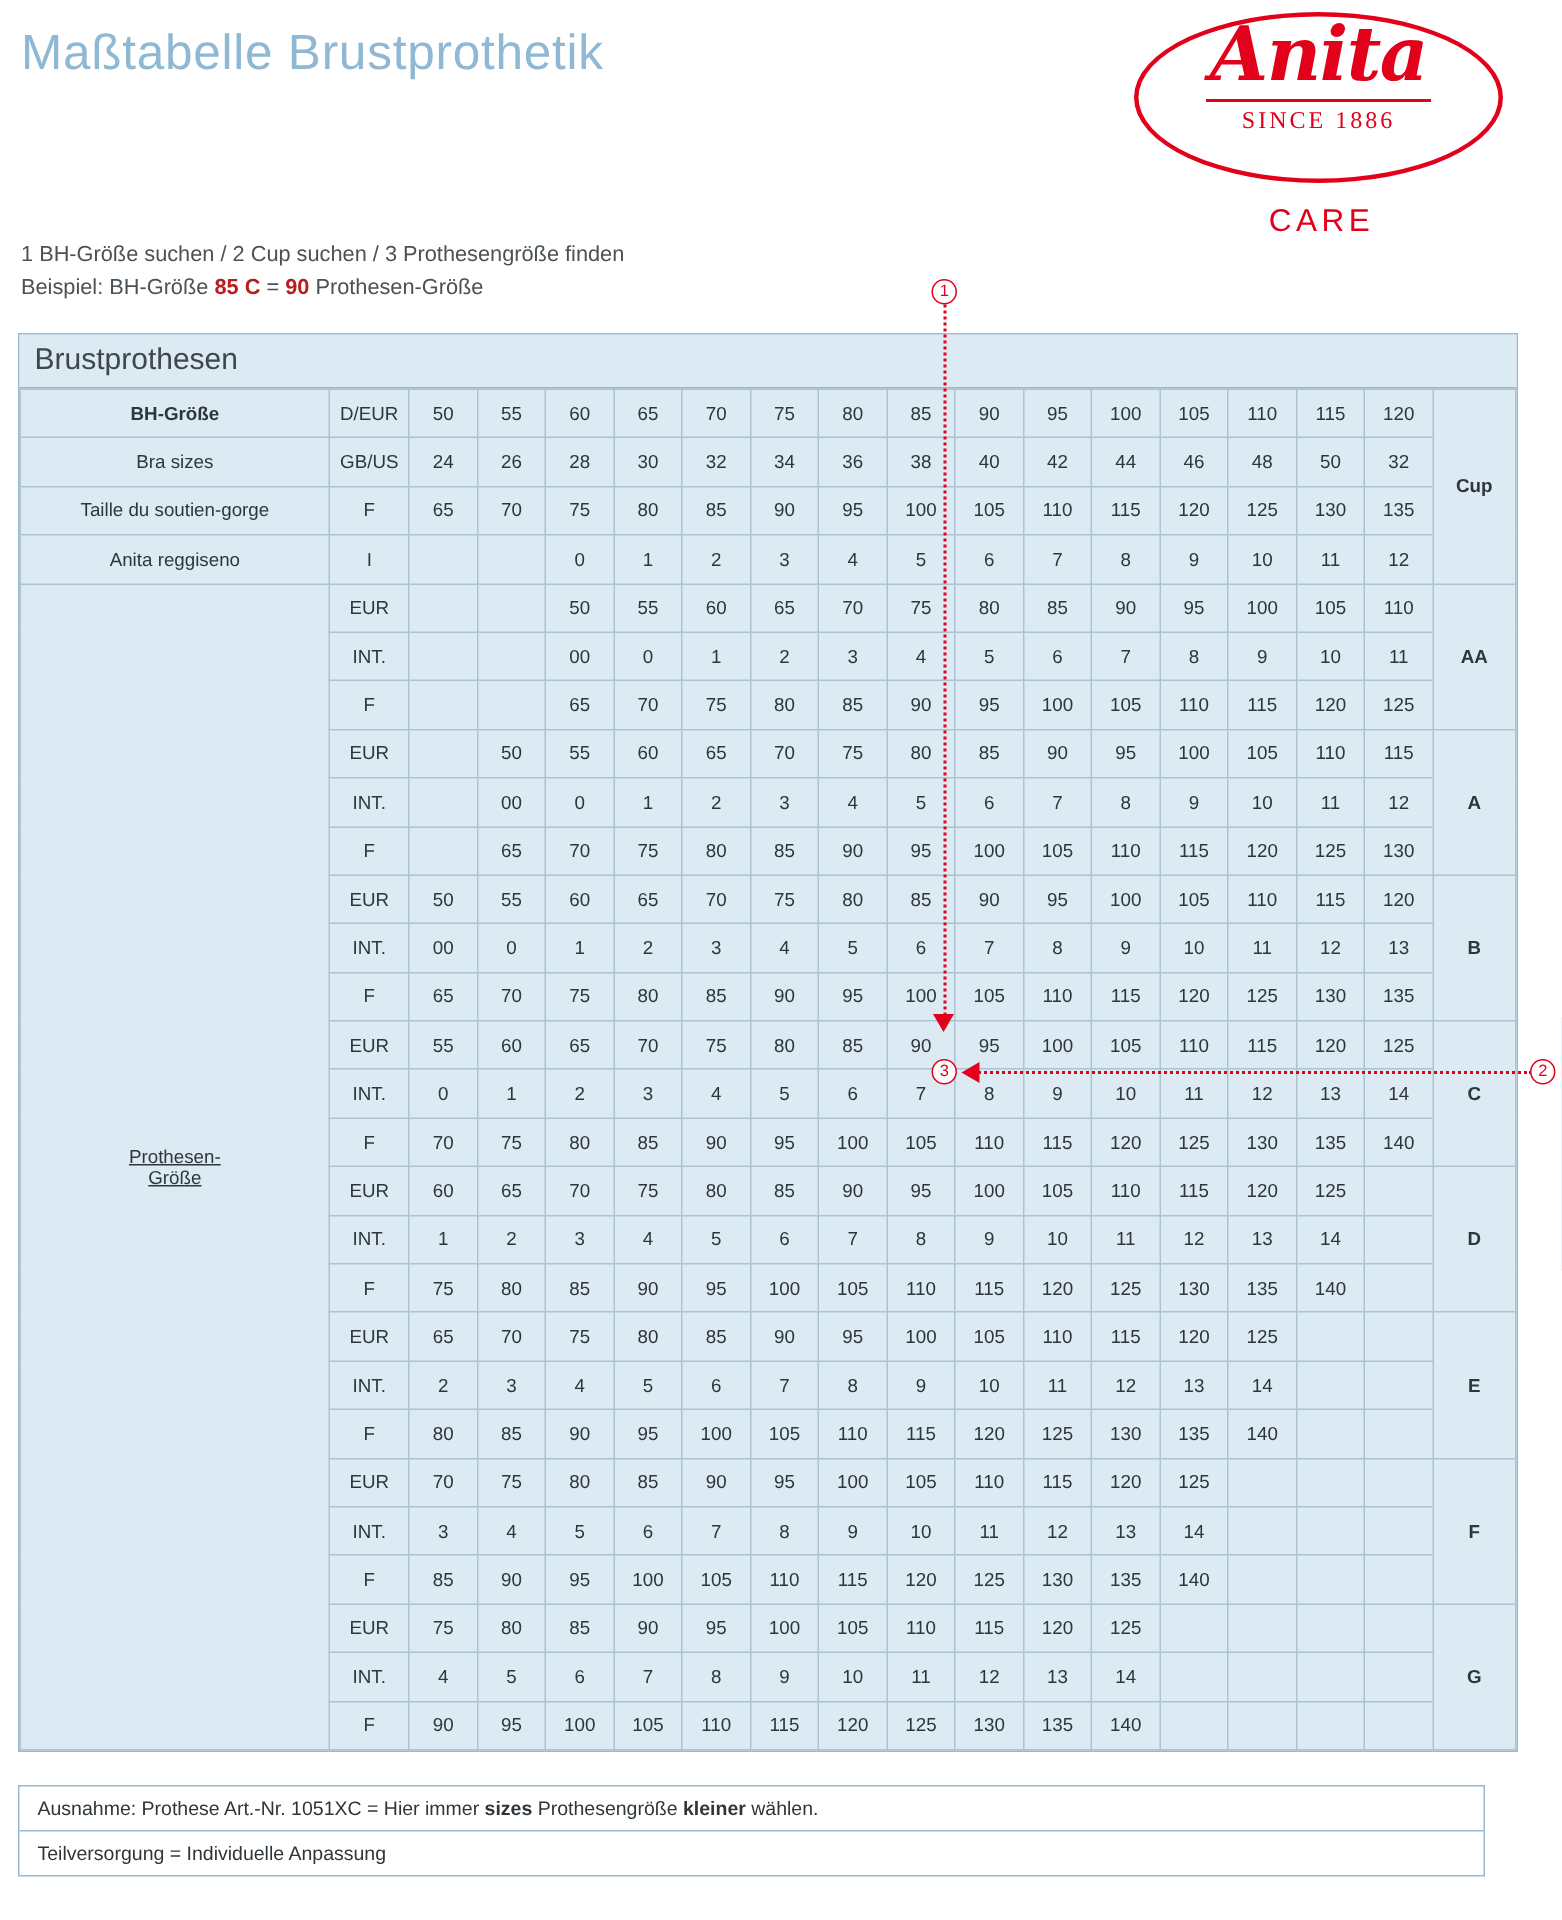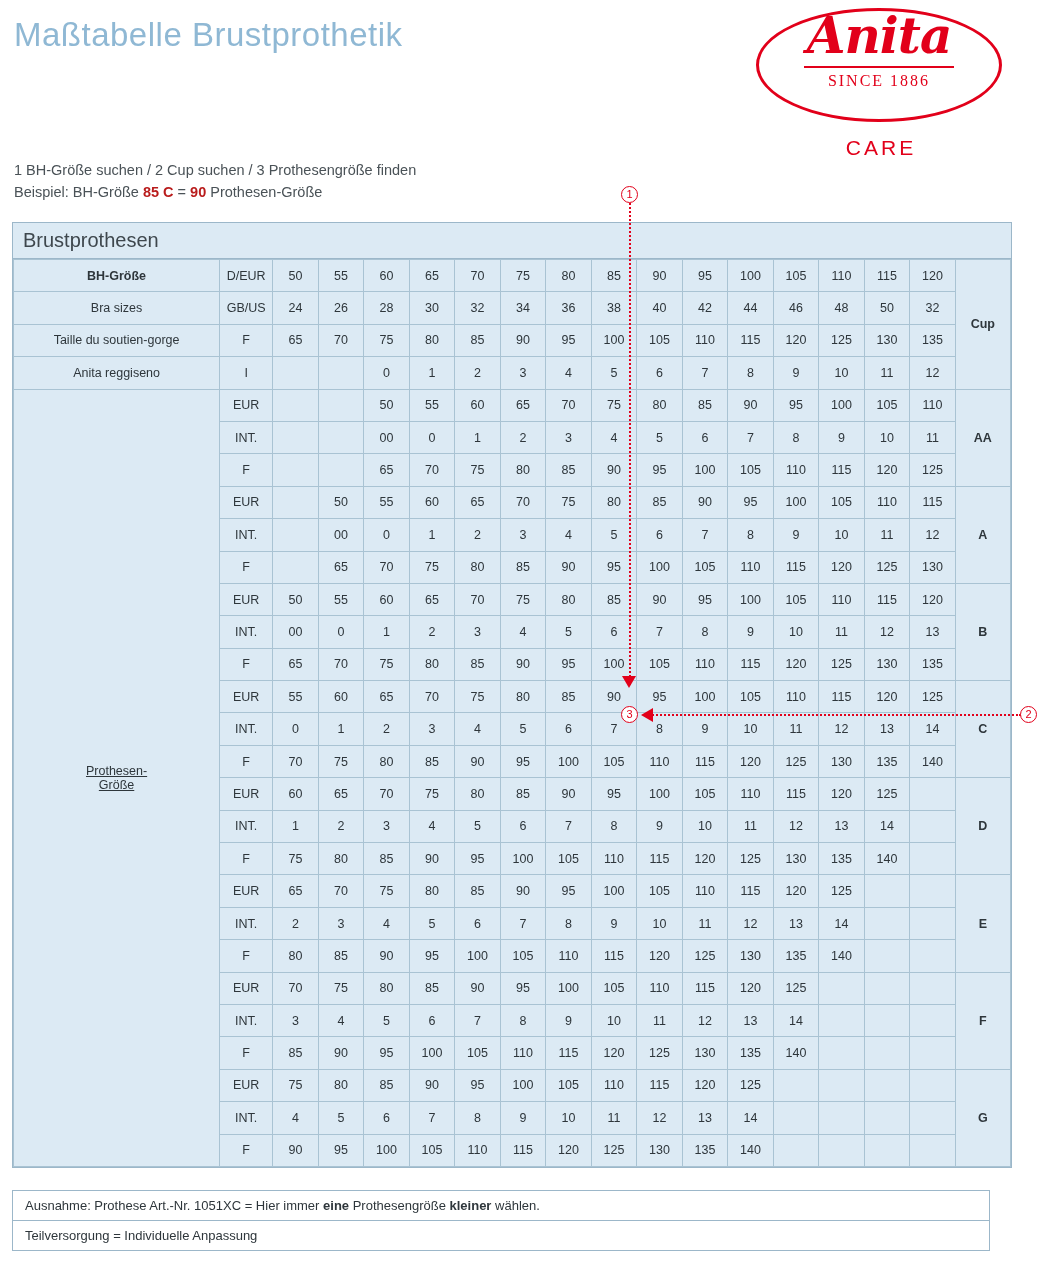--- a/index.html
+++ b/index.html
@@ -763,21 +763,21 @@
             <td></td>
             <td></td>
             <td></td>
           </tr>
         </tbody>
     </table>
   </div>
 
   <div class="notes">
     <div class="note">
-      <span>Ausnahme: Prothese Art.-Nr. 1051XC = Hier immer </span><b>eine</b><span> Prothesengröße </span><b>kleiner</b><span> wählen.</span>
+      <span>Ausnahme: Prothese Art.-Nr. 1051XC = Hier immer </span><b>sizes</b><span> Prothesengröße </span><b>kleiner</b><span> wählen.</span>
     </div>
     <div class="note">Teilversorgung = Individuelle Anpassung</div>
   </div>
 
   <div class="vline-dots"></div>
   <div class="arrow-down"></div>
   <div class="hline-dots"></div>
   <div class="arrow-left"></div>
   <div class="ann circle-num num1">1</div>
   <div class="ann circle-num num2">2</div>

